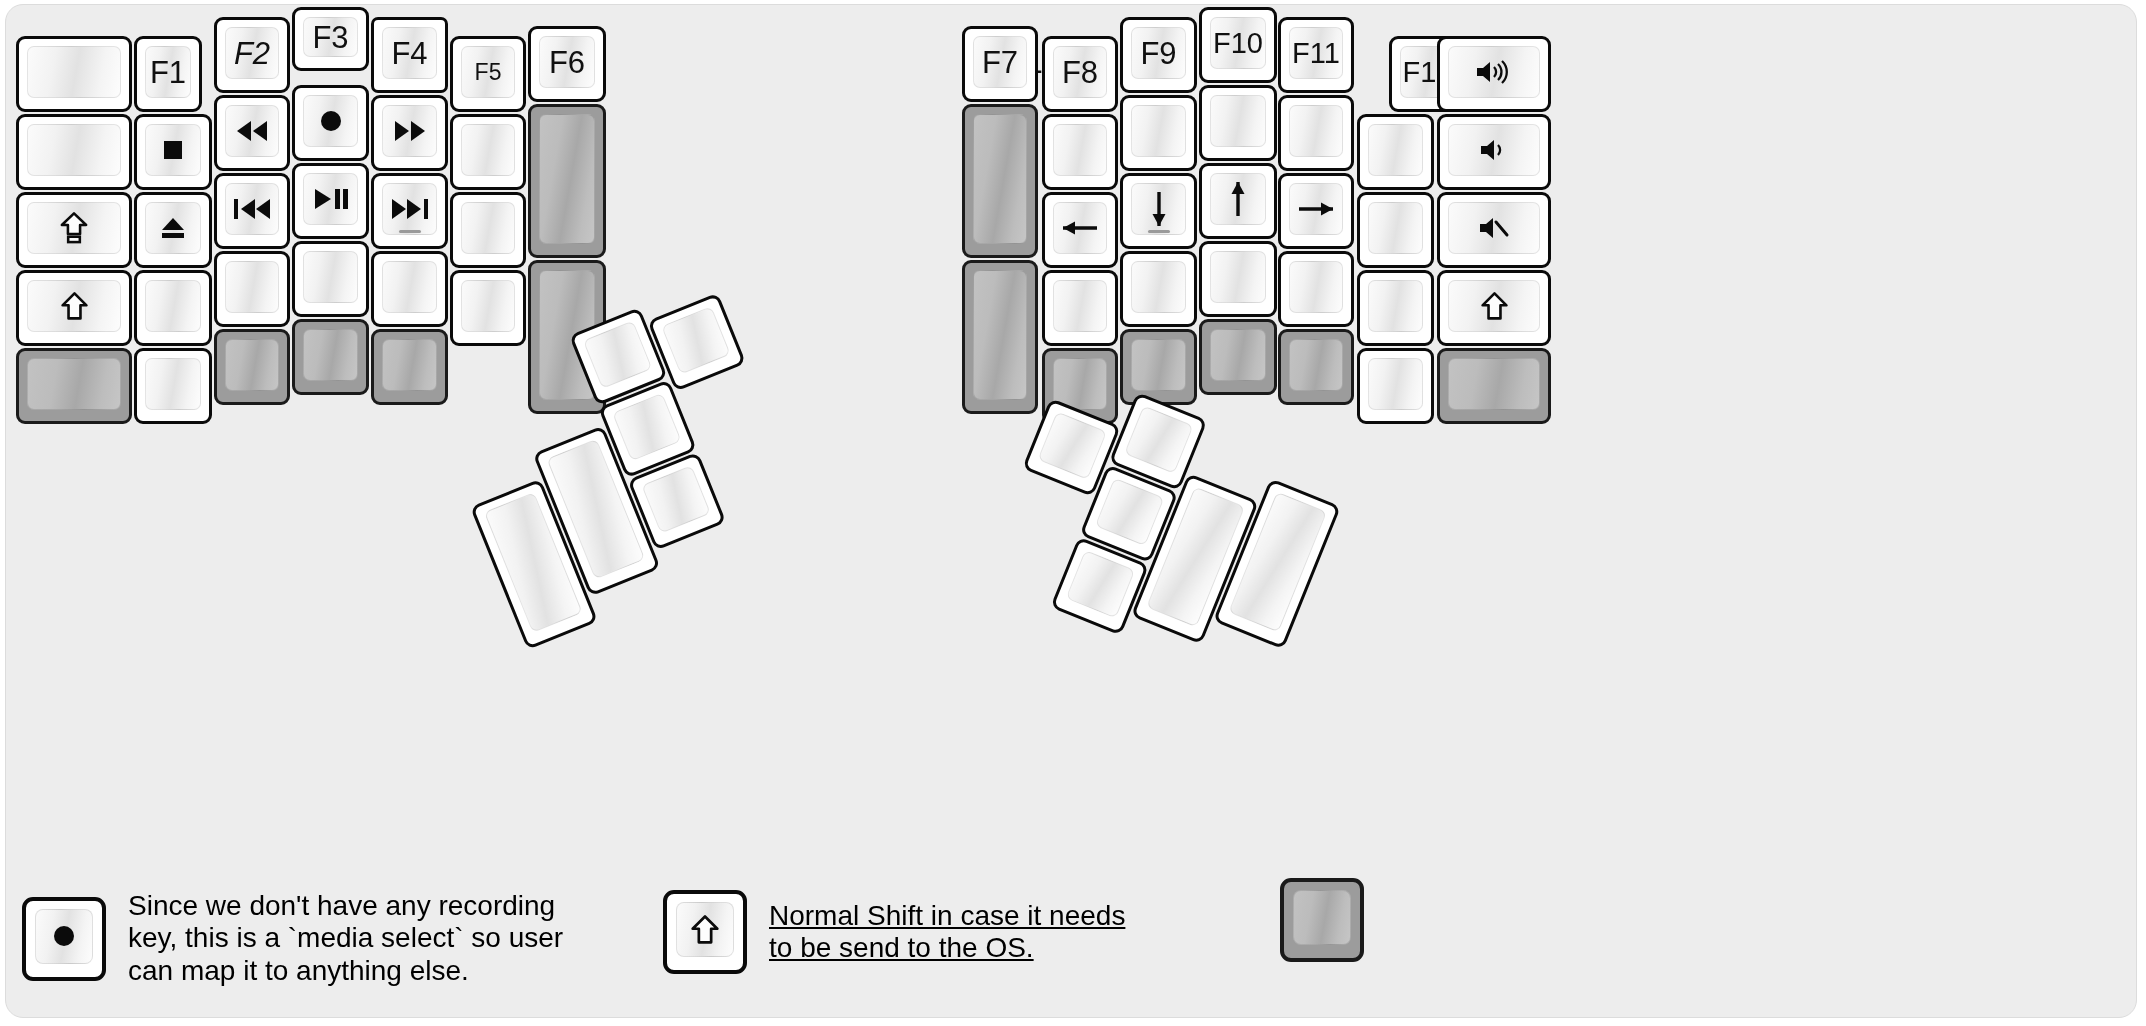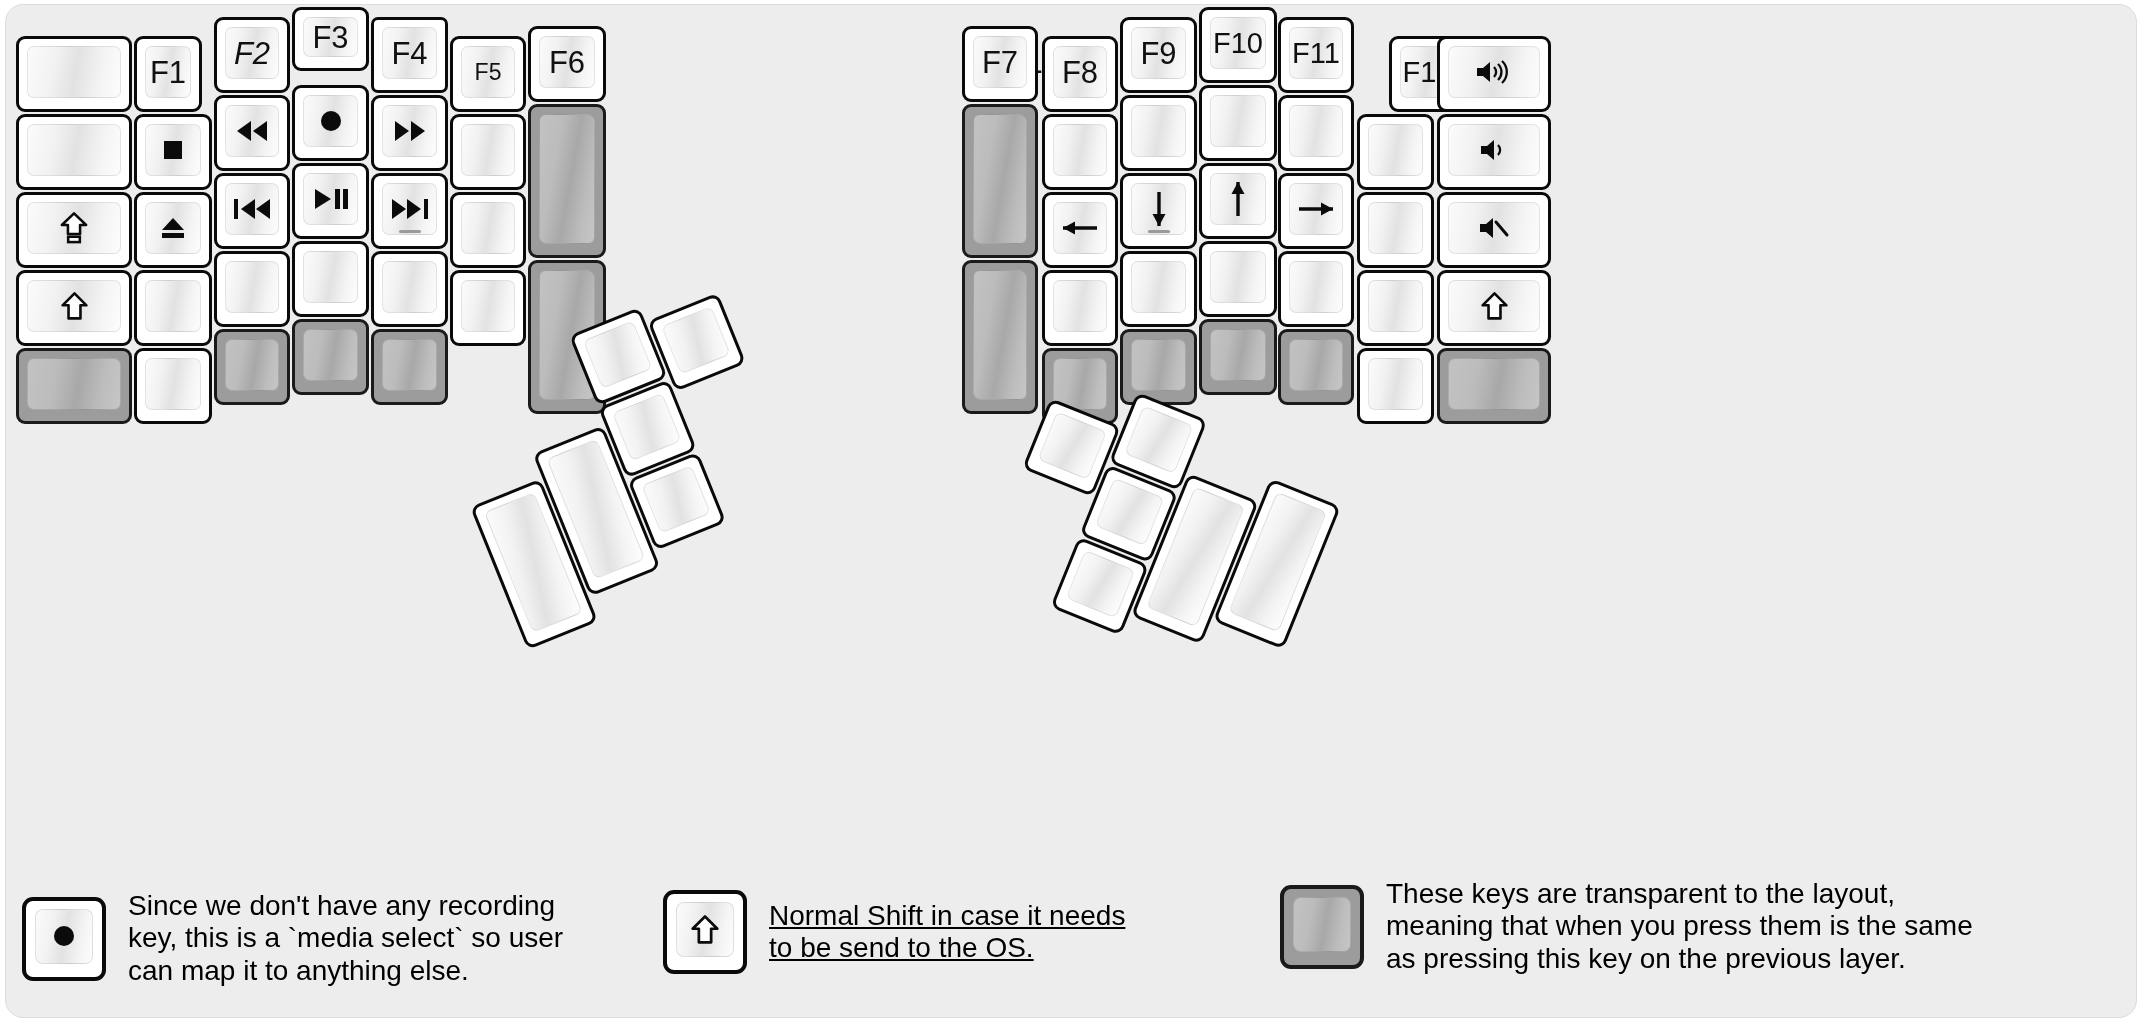--- a/index.html
+++ b/index.html
@@ -504,17 +504,14 @@
         </div>
     </div>
     <div class="legend-text">Normal Shift in case it needs
 to be send to the OS.</div>
   </div>
 
   <div class="legend-item" style="left:1280px;top:878px;">
     <div class="legend-key trans">
       <div class="top"></div>
     </div>
-    <div class="legend-text">These keys are transparent to the layout,
-meaning that when you press them is the same
-as pressing this key on the previous layer.</div>
   </div>
 </div>
 
 </body></html>

